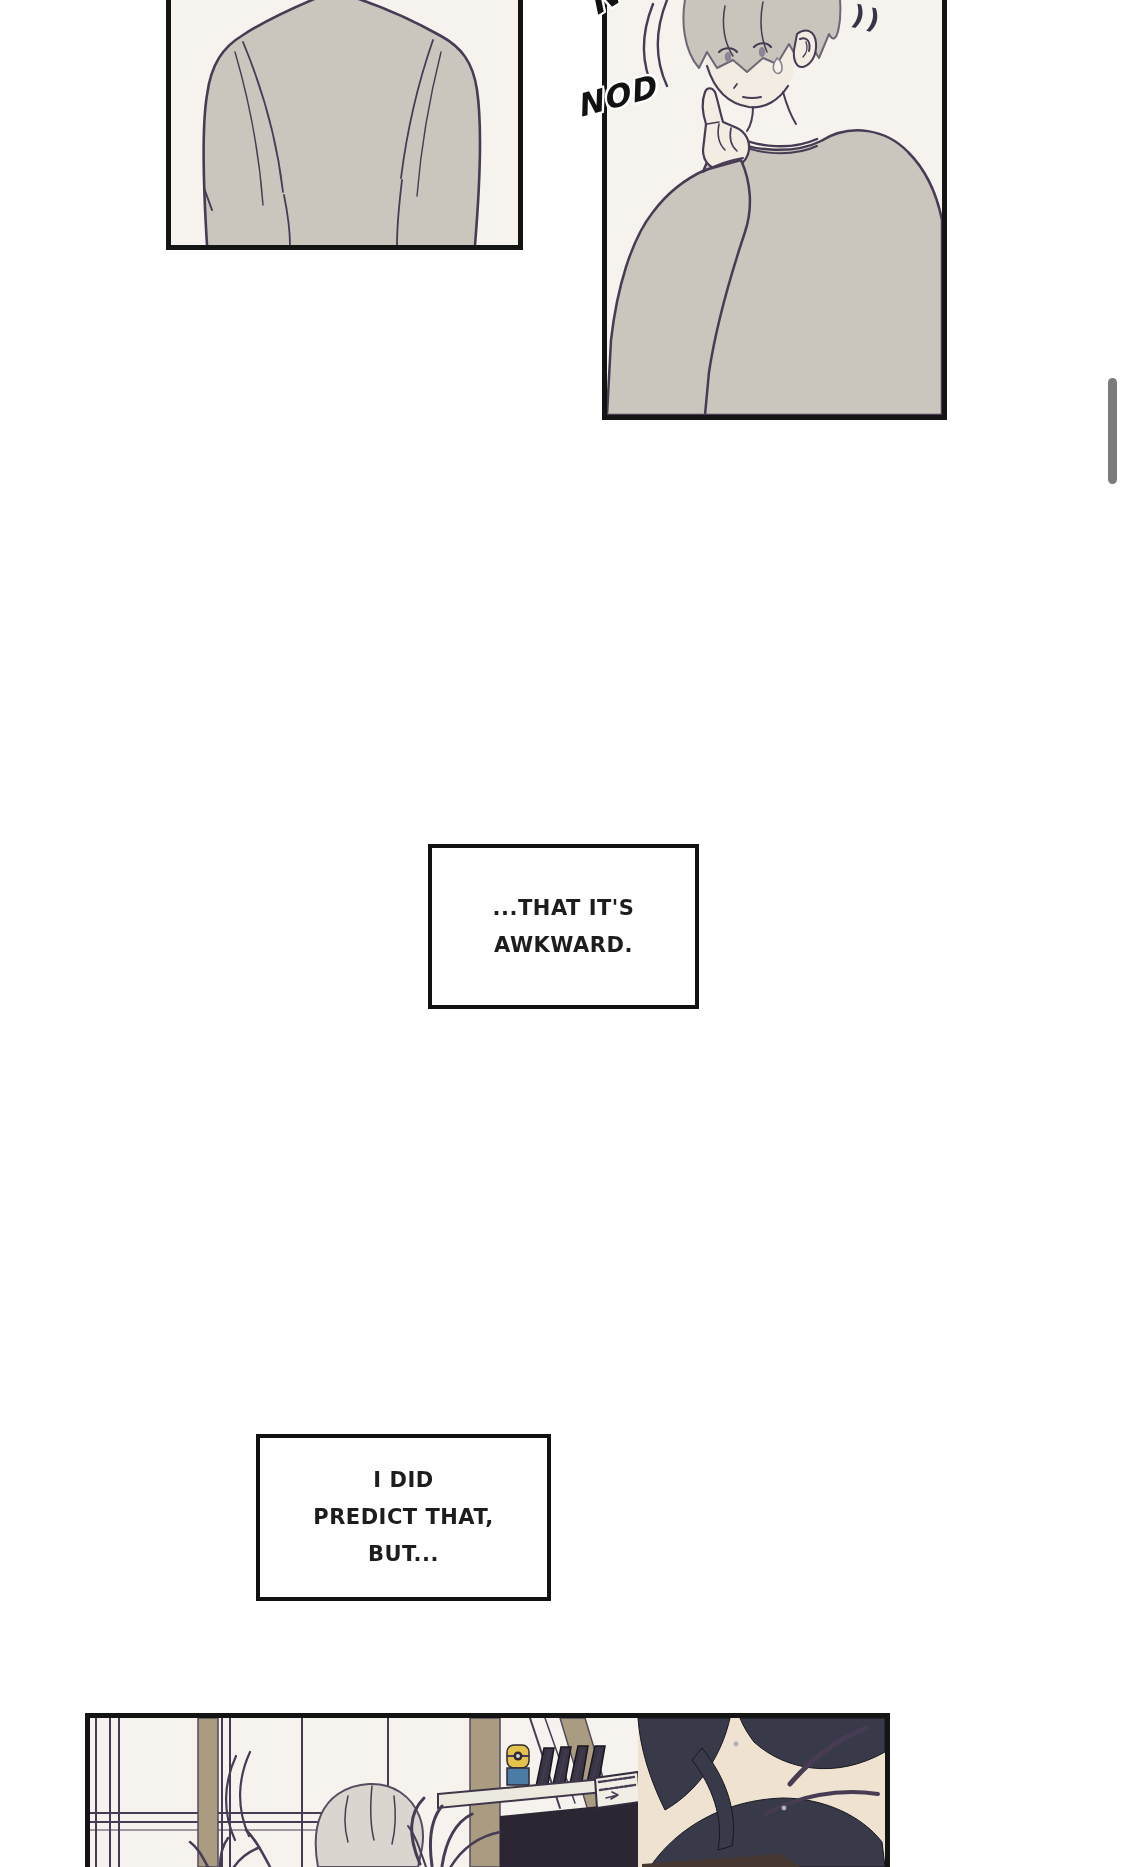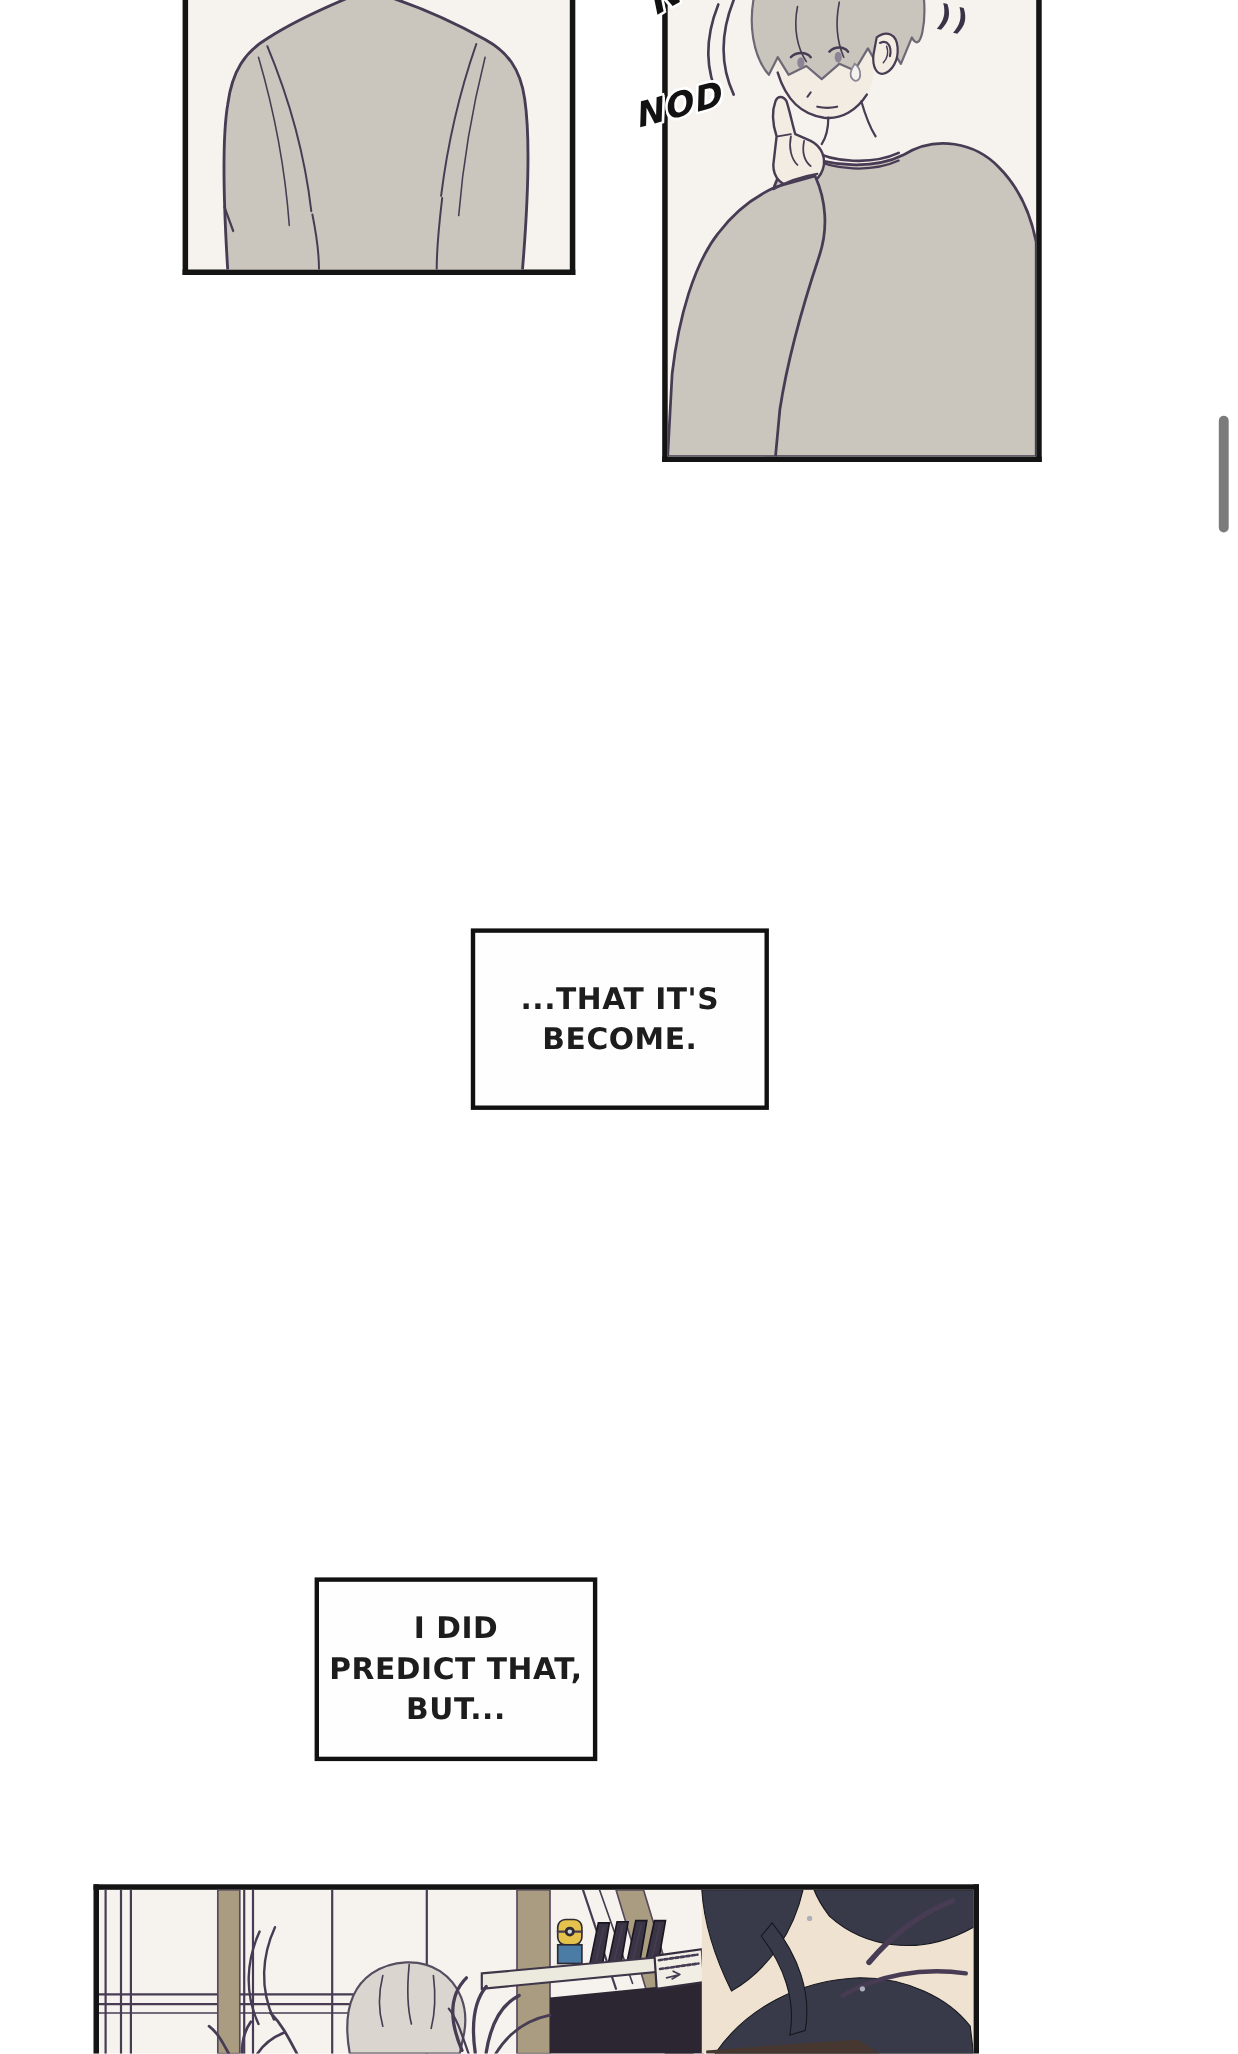--- a/index.html
+++ b/index.html
@@ -26,25 +26,25 @@
     border:5px solid var(--panel_border);
   }
   .panel svg{display:block;width:100%;height:100%;}
   .panel-top-left{left:166px;top:0;width:357px;height:250px;border-top:0;}
   .panel-top-right{left:602px;top:0;width:345px;height:420px;border-top:0;}
   .panel-bottom{left:85px;top:1713px;width:805px;height:154px;border-bottom:0;}
   .caption{
     position:absolute;box-sizing:border-box;background:#fefefe;
     border:4px solid #111;display:flex;flex-direction:column;
     align-items:center;justify-content:center;
-    font-weight:bold;font-size:27px;line-height:37px;letter-spacing:.5px;
+    font-weight:bold;font-size:21px;line-height:37px;letter-spacing:.5px;
     color:var(--caption_text);text-align:center;white-space:nowrap;
   }
   .caption-1{left:428px;top:844px;width:271px;height:165px;}
-  .caption-2{left:256px;top:1434px;width:257px;height:167px;margin-left:30px;}
+  .caption-2{left:256px;top:1434px;width:295px;height:167px;}
   .sfx{
     position:absolute;font-weight:bold;font-style:italic;color:#121212;
     letter-spacing:1px;
     text-shadow:-2px 0 0 #fff,2px 0 0 #fff,0 -2px 0 #fff,0 2px 0 #fff,
                 -2px -2px 0 #fff,2px 2px 0 #fff,-2px 2px 0 #fff,2px -2px 0 #fff;
   }
   .sfx-nod-top{left:585px;top:-16px;font-size:36px;transform:rotate(-30deg) skewX(-8deg);transform-origin:left top;}
   .sfx-nod-mid{left:577px;top:88px;font-size:31px;transform:rotate(-15deg) skewX(-6deg);transform-origin:left top;}
   .sfx-chime{left:852px;top:2px;font-size:27px;font-style:normal;color:#3a3347;letter-spacing:3px;transform:rotate(14deg);text-shadow:none;}
   .scroll-thumb{
@@ -123,21 +123,21 @@
       <path class="ink" stroke-width="2" d="M96,172 C110,164 124,160 136,158"></path>
     </svg>
   </div>
 
   <span class="sfx sfx-nod-top">NOD</span>
   <span class="sfx sfx-nod-mid">NOD</span>
   <span class="sfx sfx-chime">))</span>
 
   <div class="caption caption-1">
     <div>...THAT IT'S</div>
-    <div>BECOME.</div>
+    <div>AWKWARD.</div>
   </div>
 
   <div class="caption caption-2">
     <div>I DID</div>
     <div>PREDICT THAT,</div>
     <div>BUT...</div>
   </div>
 
   <div class="panel panel-bottom">
     <svg viewBox="0 0 795 149" preserveAspectRatio="none">

